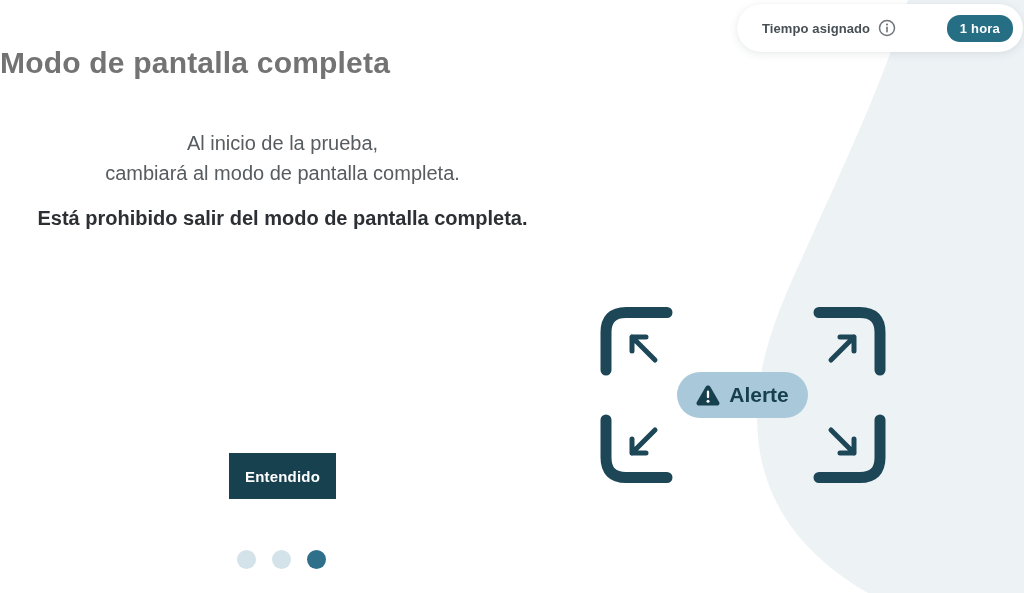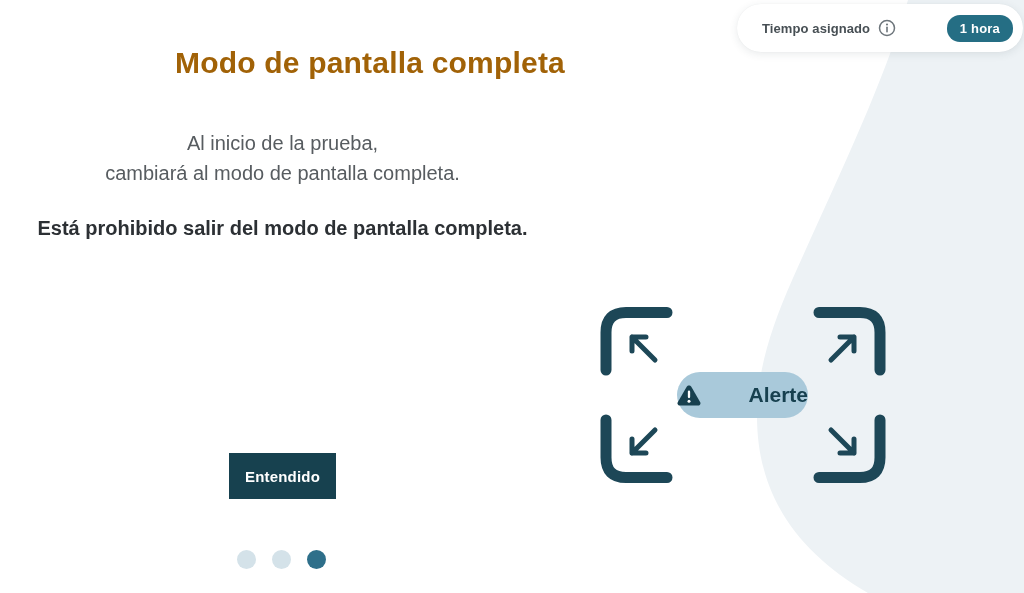--- a/index.html
+++ b/index.html
@@ -24,50 +24,50 @@
   .info-icon { margin-left:8px; display:flex; align-items:center; cursor:pointer; }
   .time-badge {
     margin-left:auto; background:#256e84; color:#ffffff;
     font-size:13px; font-weight:700; padding:6px 13px; border-radius:13px;
     letter-spacing:0.2px;
   }
 
   
   .page-title {
     position:absolute; left:0; top:46px; width:565px;
-    text-align:right; font-size:30px; font-weight:700; color:#a16207;
+    text-align:left; font-size:30px; font-weight:700; color:#737373;
     letter-spacing:0.2px;
   }
   .intro-text {
     position:absolute; left:0; top:128px; width:565px;
     text-align:center; font-size:20px; line-height:30px; color:#575c60;
   }
   .warning-text {
     position:absolute; left:0; top:207px; width:565px;
-    text-align:center; font-size:20px; font-weight:700; color:#2c3034;margin-top:10px;
+    text-align:center; font-size:20px; font-weight:700; color:#2c3034;
   }
   .confirm-button {
     position:absolute; left:229px; top:453px; width:107px; height:46px;
     background:#17414f; color:#ffffff; border:none; border-radius:0;
     font-family:"Liberation Sans", sans-serif;
     font-size:15px; font-weight:700; letter-spacing:0.2px; cursor:pointer;
   }
   .dots {
     position:absolute; left:237px; top:549px; width:100px; height:20px;
     display:flex; gap:16px; align-items:center;
   }
   .dot { width:19px; height:19px; border-radius:50%; background:#d4e2e9; cursor:pointer; }
   .dot.active { background:#2e6f8a; }
 
   
   .fullscreen-illustration { position:absolute; left:595px; top:302px; width:296px; height:186px; }
   .alert-badge {
     position:absolute; left:677px; top:372px; width:131px; height:46px;
     background:#a9c9da; border-radius:23px;
-    display:flex; align-items:center; justify-content:space-between; gap:9px;
+    display:flex; align-items:center; justify-content:center; gap:9px;
   }
   .alert-badge-label { font-size:21px; font-weight:700; color:#17404f; }
 </style>
 </head>
 <body>
 
 <div id="canvas">
 
   <svg class="blob-svg" viewBox="0 0 1024 593" aria-hidden="true">
     <path d="M 908 0 C 882 88 834 186 793 278 C 768 334 757 376 757 416 C 757 492 794 550 868 593 L 1024 593 L 1024 0 Z" fill="#edf2f5"></path>

